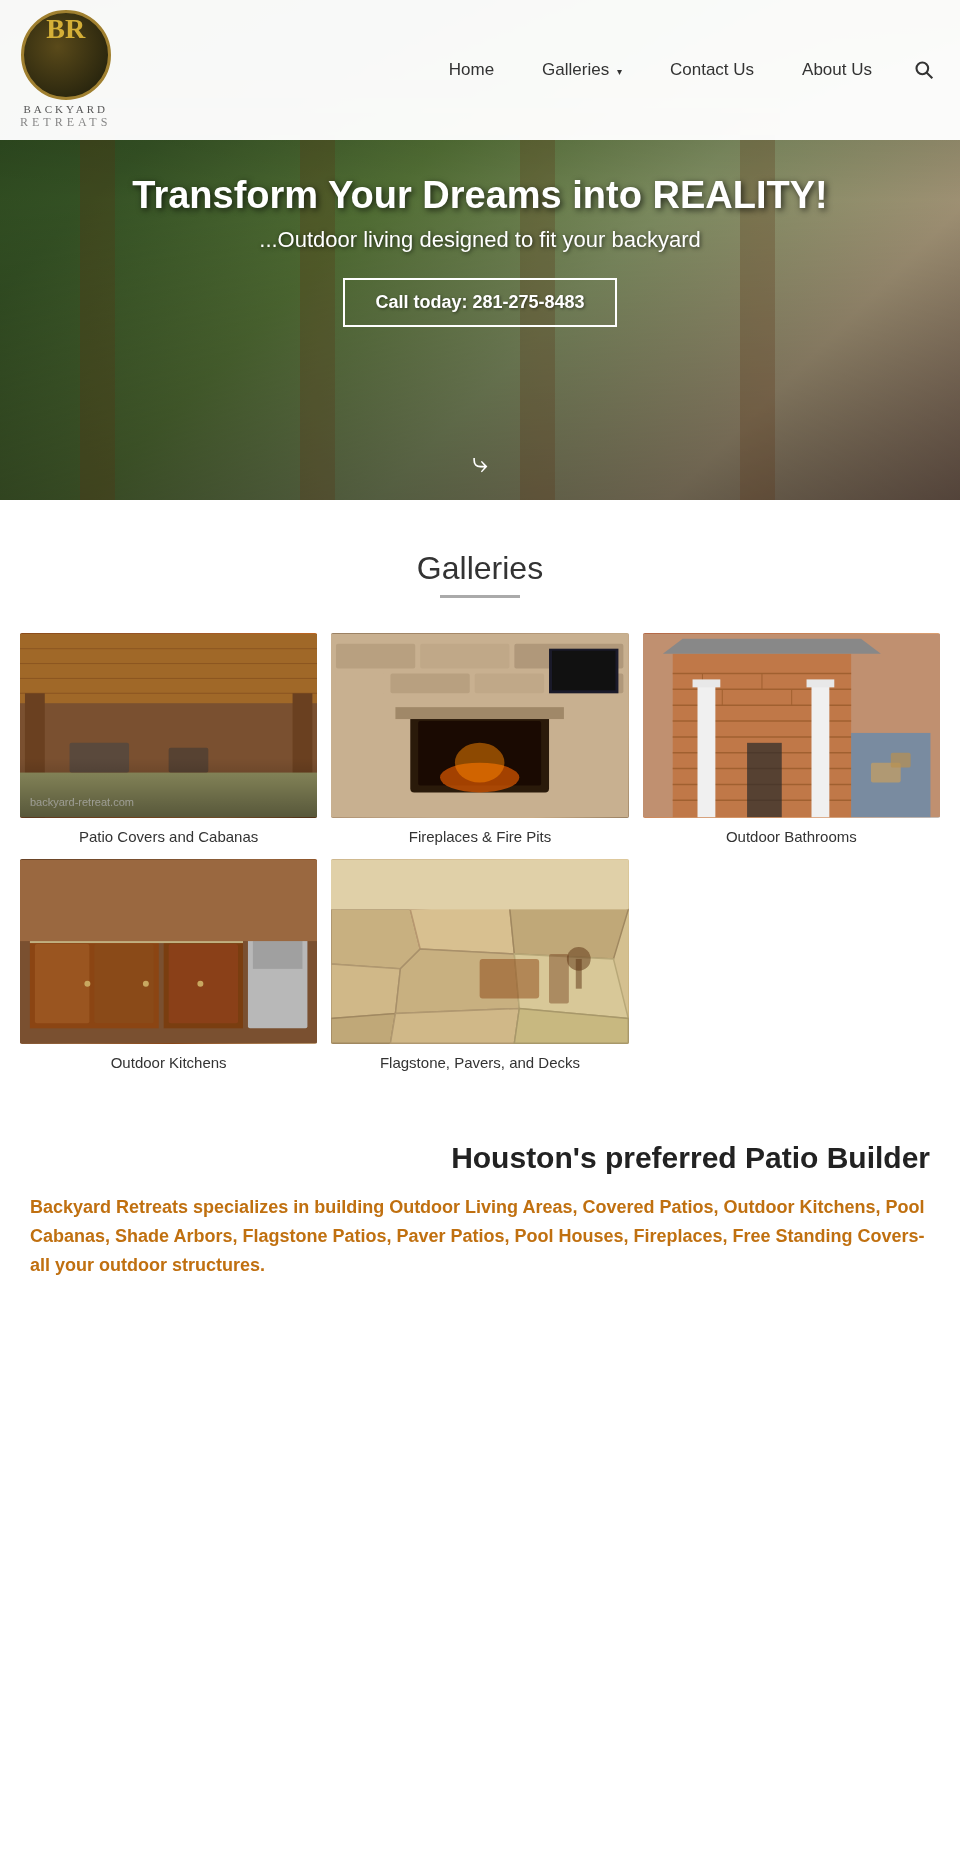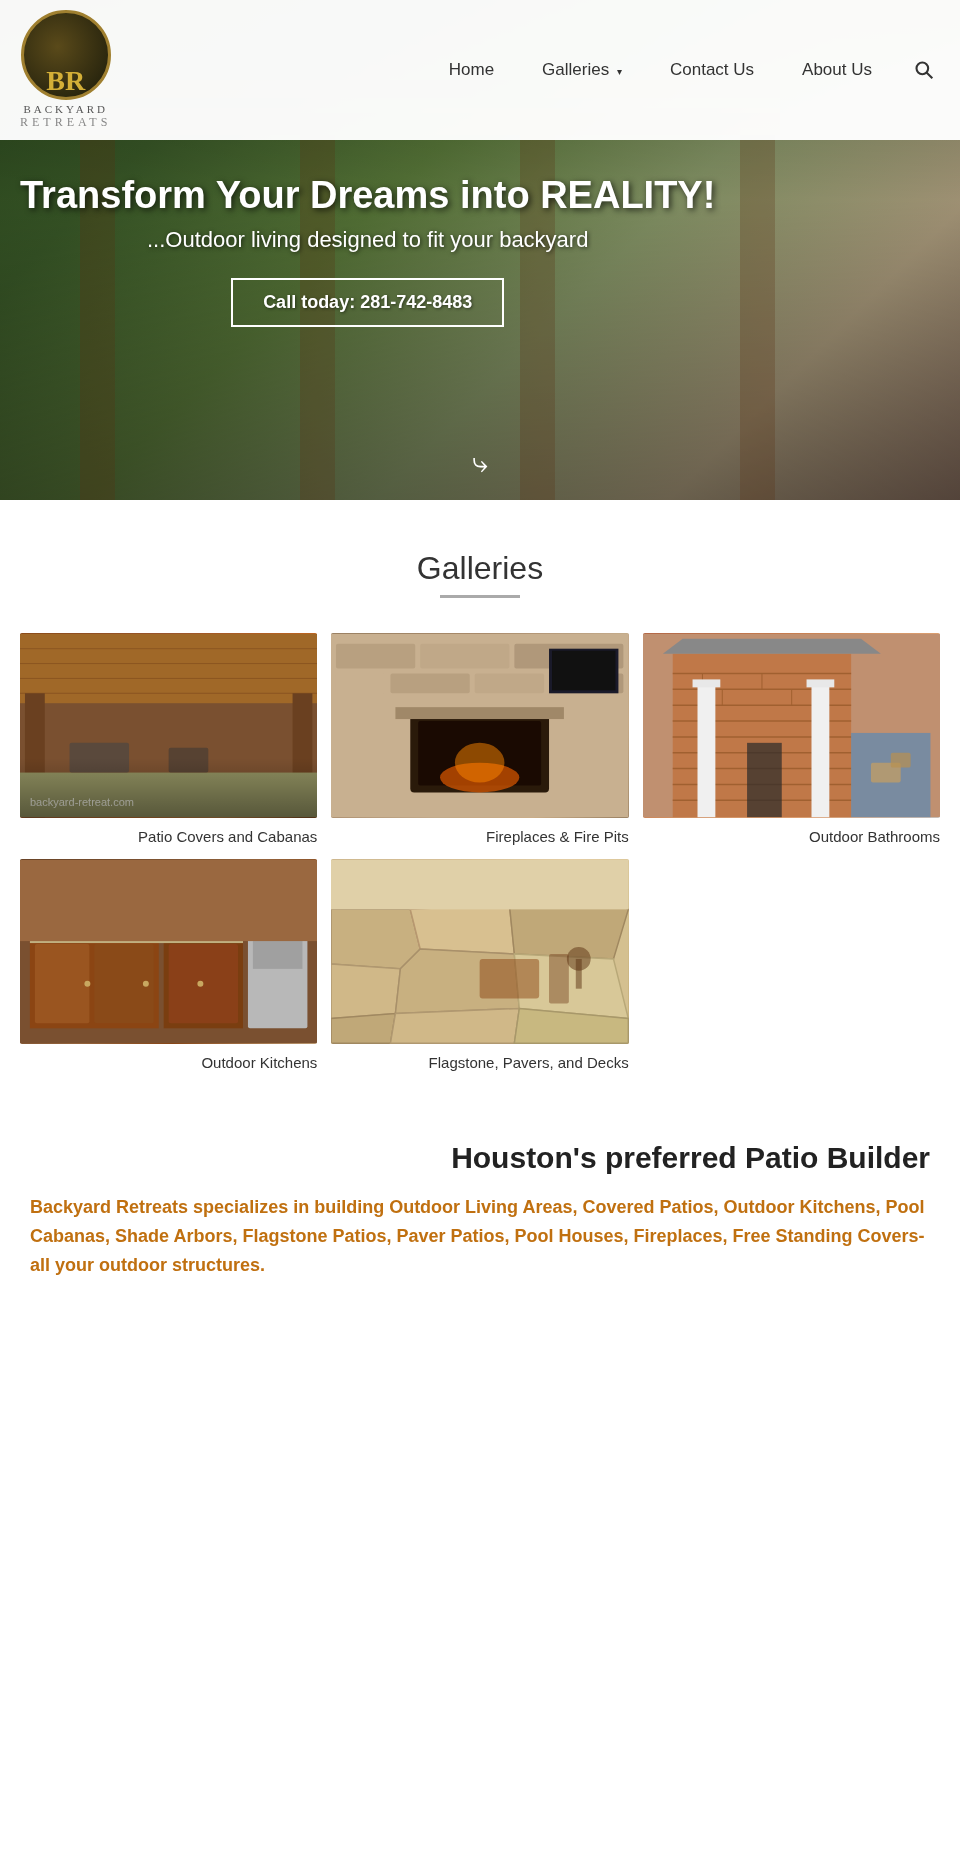--- a/index.html
+++ b/index.html
@@ -19,21 +19,21 @@
       display: flex;
       flex-direction: column;
       align-items: center;
       margin-right: auto;
     }
     .logo-circle {
       width: 90px; height: 90px;
       border-radius: 50%;
       background: radial-gradient(circle at 40% 40%, #5a4a1a, #1a1a0a);
       display: flex;
-      align-items: flex-end;
+      align-items: flex-start;
       justify-content: center;
       border: 3px solid #a08030;
     }
     .logo-circle span {
       font-size: 28px;
       font-weight: bold;
       color: #d4af37;
       font-family: serif;
     }
     .logo-text {
@@ -75,21 +75,21 @@
       position: relative;
       width: 960px;
       height: 500px;
       overflow: hidden;
     }
     .hero-bg {
       width: 100%; height: 100%;
       background: linear-gradient(135deg, #2c4a1e 0%, #3a5a28 20%, #5a7a3a 40%, #8a9a6a 60%, #b0a080 80%, #8a7060 100%);
       display: flex;
       flex-direction: column;
-      align-items: flex-start;
+      align-items: center;
       justify-content: center;
       position: relative;
     }
     
     .hero-bg::before {
       content: '';
       position: absolute;
       top: 0; left: 0; right: 0; bottom: 0;
       background:
         linear-gradient(to bottom, rgba(0,0,0,0.3) 0%, rgba(0,0,0,0.1) 40%, rgba(0,0,0,0.4) 100%);
@@ -159,21 +159,21 @@
     .gallery-grid {
       display: grid;
       grid-template-columns: 1fr 1fr 1fr;
       gap: 14px;
       max-width: 920px;
       margin: 0 auto;
     }
     .gallery-item {
       display: flex;
       flex-direction: column;
-      align-items: flex-end;
+      align-items: center;
       cursor: pointer;
     }
     .gallery-thumb {
       width: 100%;
       height: 185px;
       border-radius: 2px;
       overflow: hidden;
     }
     
     .thumb-patio {
@@ -297,21 +297,21 @@
 
       <rect x="60" y="110" width="720" height="25" fill="#7a4a20"></rect>
       <rect x="60" y="80" width="720" height="18" fill="#6a3a10"></rect>
 
       <rect x="60" y="108" width="720" height="5" fill="#8a5a30"></rect>
     </svg>
 
     <div class="hero-content">
       <div class="hero-title">Transform Your Dreams into REALITY!</div>
       <div class="hero-subtitle">...Outdoor living designed to fit your backyard</div>
-      <div class="hero-cta">Call today: 281-742-8483</div>
+      <div class="hero-cta">Call today: 281-275-8483</div>
     </div>
     <div class="hero-arrow">⤷</div>
   </div>
 </div>
 
 <div class="galleries-section">
   <h2 class="section-title">Galleries</h2>
   <div class="section-underline"></div>
 
   <div class="gallery-grid">

